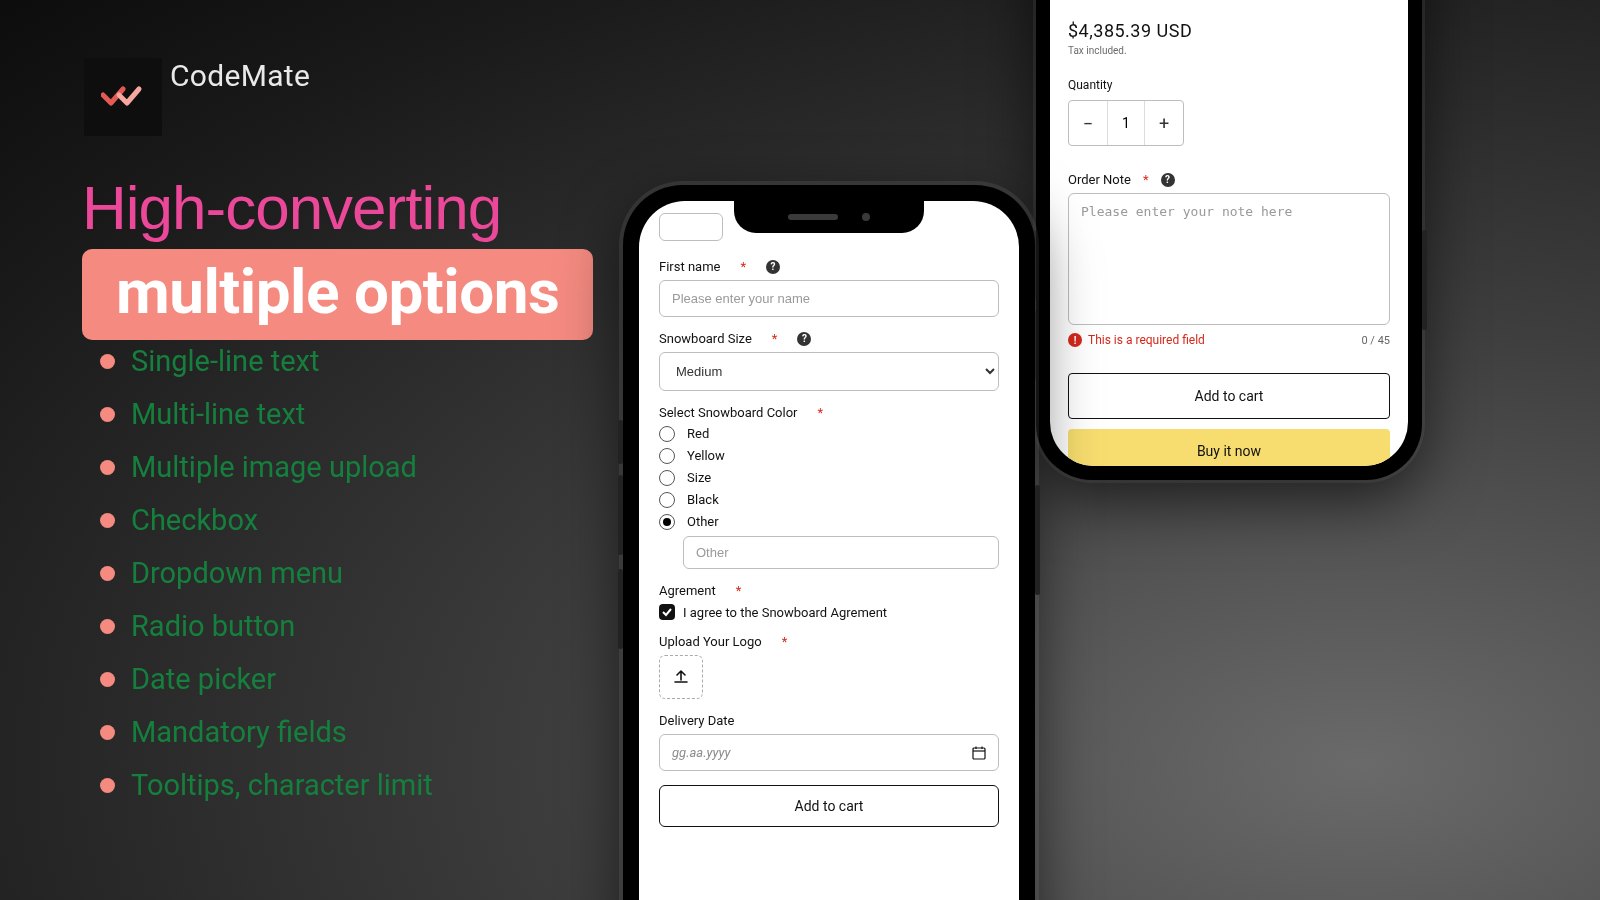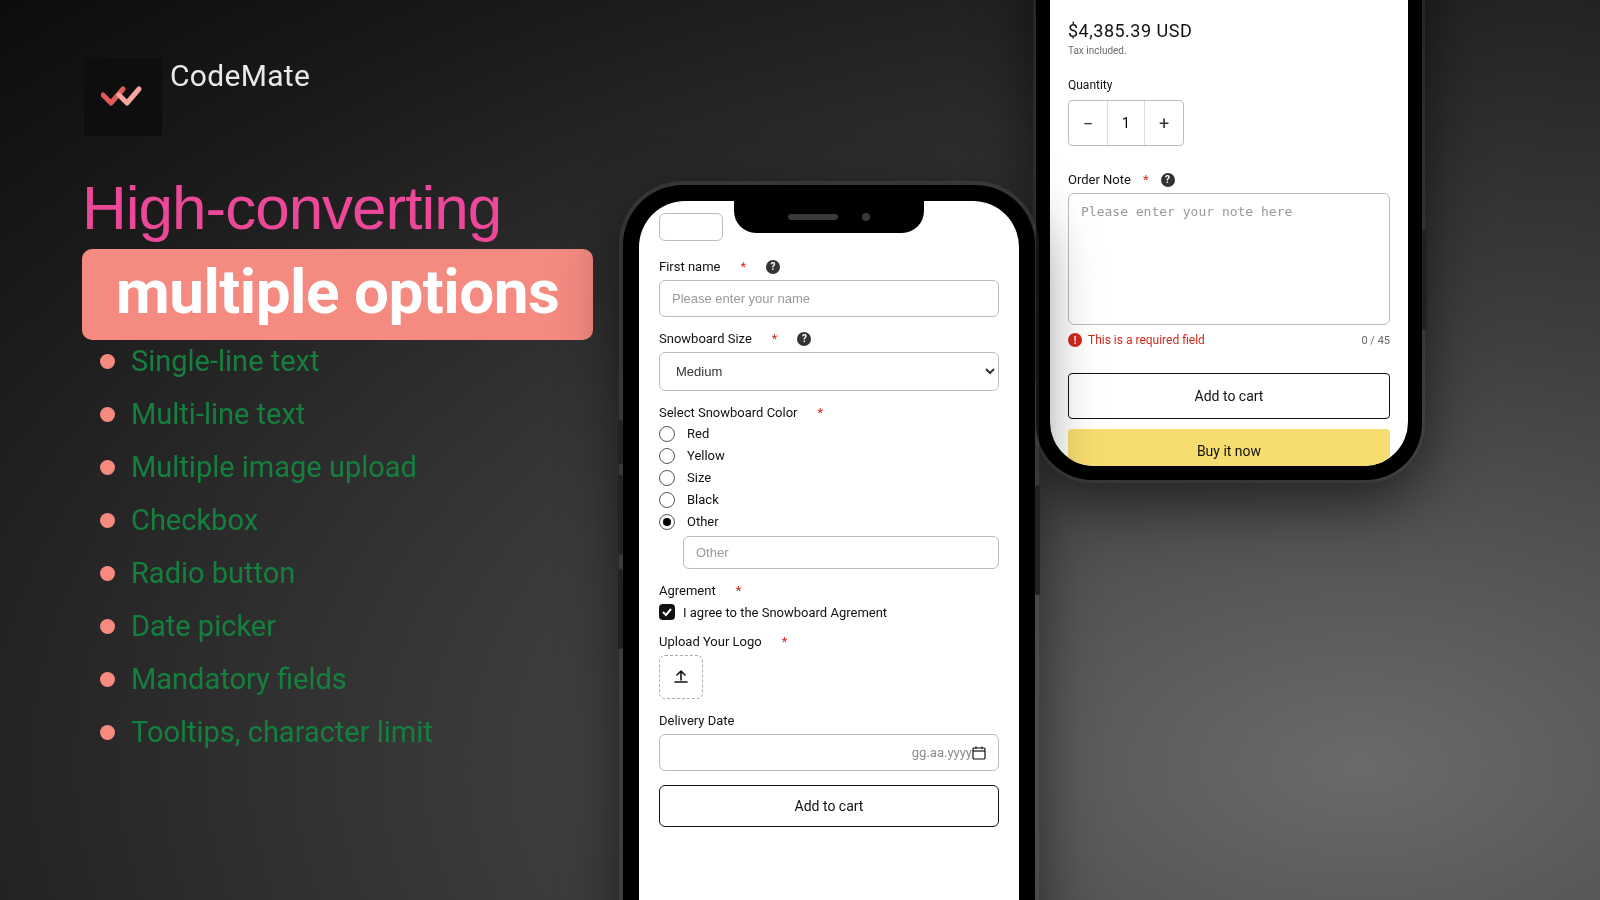--- a/index.html
+++ b/index.html
@@ -53,21 +53,21 @@
   .radio-row { display:flex; align-items:flex-start; gap:12px; font-size:13px; color:#121212; margin: 6px 0; }
   .radio { width:16px; height:16px; border:1px solid #555; border-radius:50%; display:inline-flex; align-items:center; justify-content:center; }
   .radio.checked::after { content:""; width:8px; height:8px; border-radius:50%; background:#000; }
   .other-input { margin-left: 24px; width: calc(100% - 24px); }
   .other-input .f-input { padding: 8px 12px; }
 
   .chk-row { display:flex; align-items:center; gap:8px; font-size:13px; color:#121212; }
   .chk { width:16px; height:16px; border-radius:4px; background:#111; display:inline-flex; align-items:center; justify-content:center; }
 
   .upload-box { width:44px; height:44px; border:1px dashed #aaa; border-radius:6px; display:flex; align-items:center; justify-content:center; }
-  .f-date { display:flex; align-items:center; justify-content:flex-end; }
+  .f-date { display:flex; align-items:center; justify-content:space-between;font-style:italic; }
   .date-text { color:#8c8c8c; }
   .btn-line { width:100%; border:1px solid #111; border-radius:6px; background:#fff; text-align:center; padding:12px 0; font-size:14px; color:#111; }
 
   
   .phone2 {
     position: absolute; left: 1036px; top: -180px; width: 386px; height: 660px;
     background: #000; border-radius: 56px; padding: 14px;
     box-shadow: 0 0 0 3px rgba(255,255,255,0.06), 0 20px 60px rgba(0,0,0,.6);
   }
   .phone2 .btn-side { position:absolute; background:#222; border-radius:3px; }
@@ -125,20 +125,24 @@
       <span class="bullet"></span>
       <span>Multi-line text</span>
     </li>
   <li>
       <span class="bullet"></span>
       <span>Multiple image upload</span>
     </li>
   <li>
       <span class="bullet"></span>
       <span>Checkbox</span>
+    </li>
+  <li>
+      <span class="bullet"></span>
+      <span>Dropdown menu</span>
     </li>
   <li>
       <span class="bullet"></span>
       <span>Radio button</span>
     </li>
   <li>
       <span class="bullet"></span>
       <span>Date picker</span>
     </li>
   <li>

